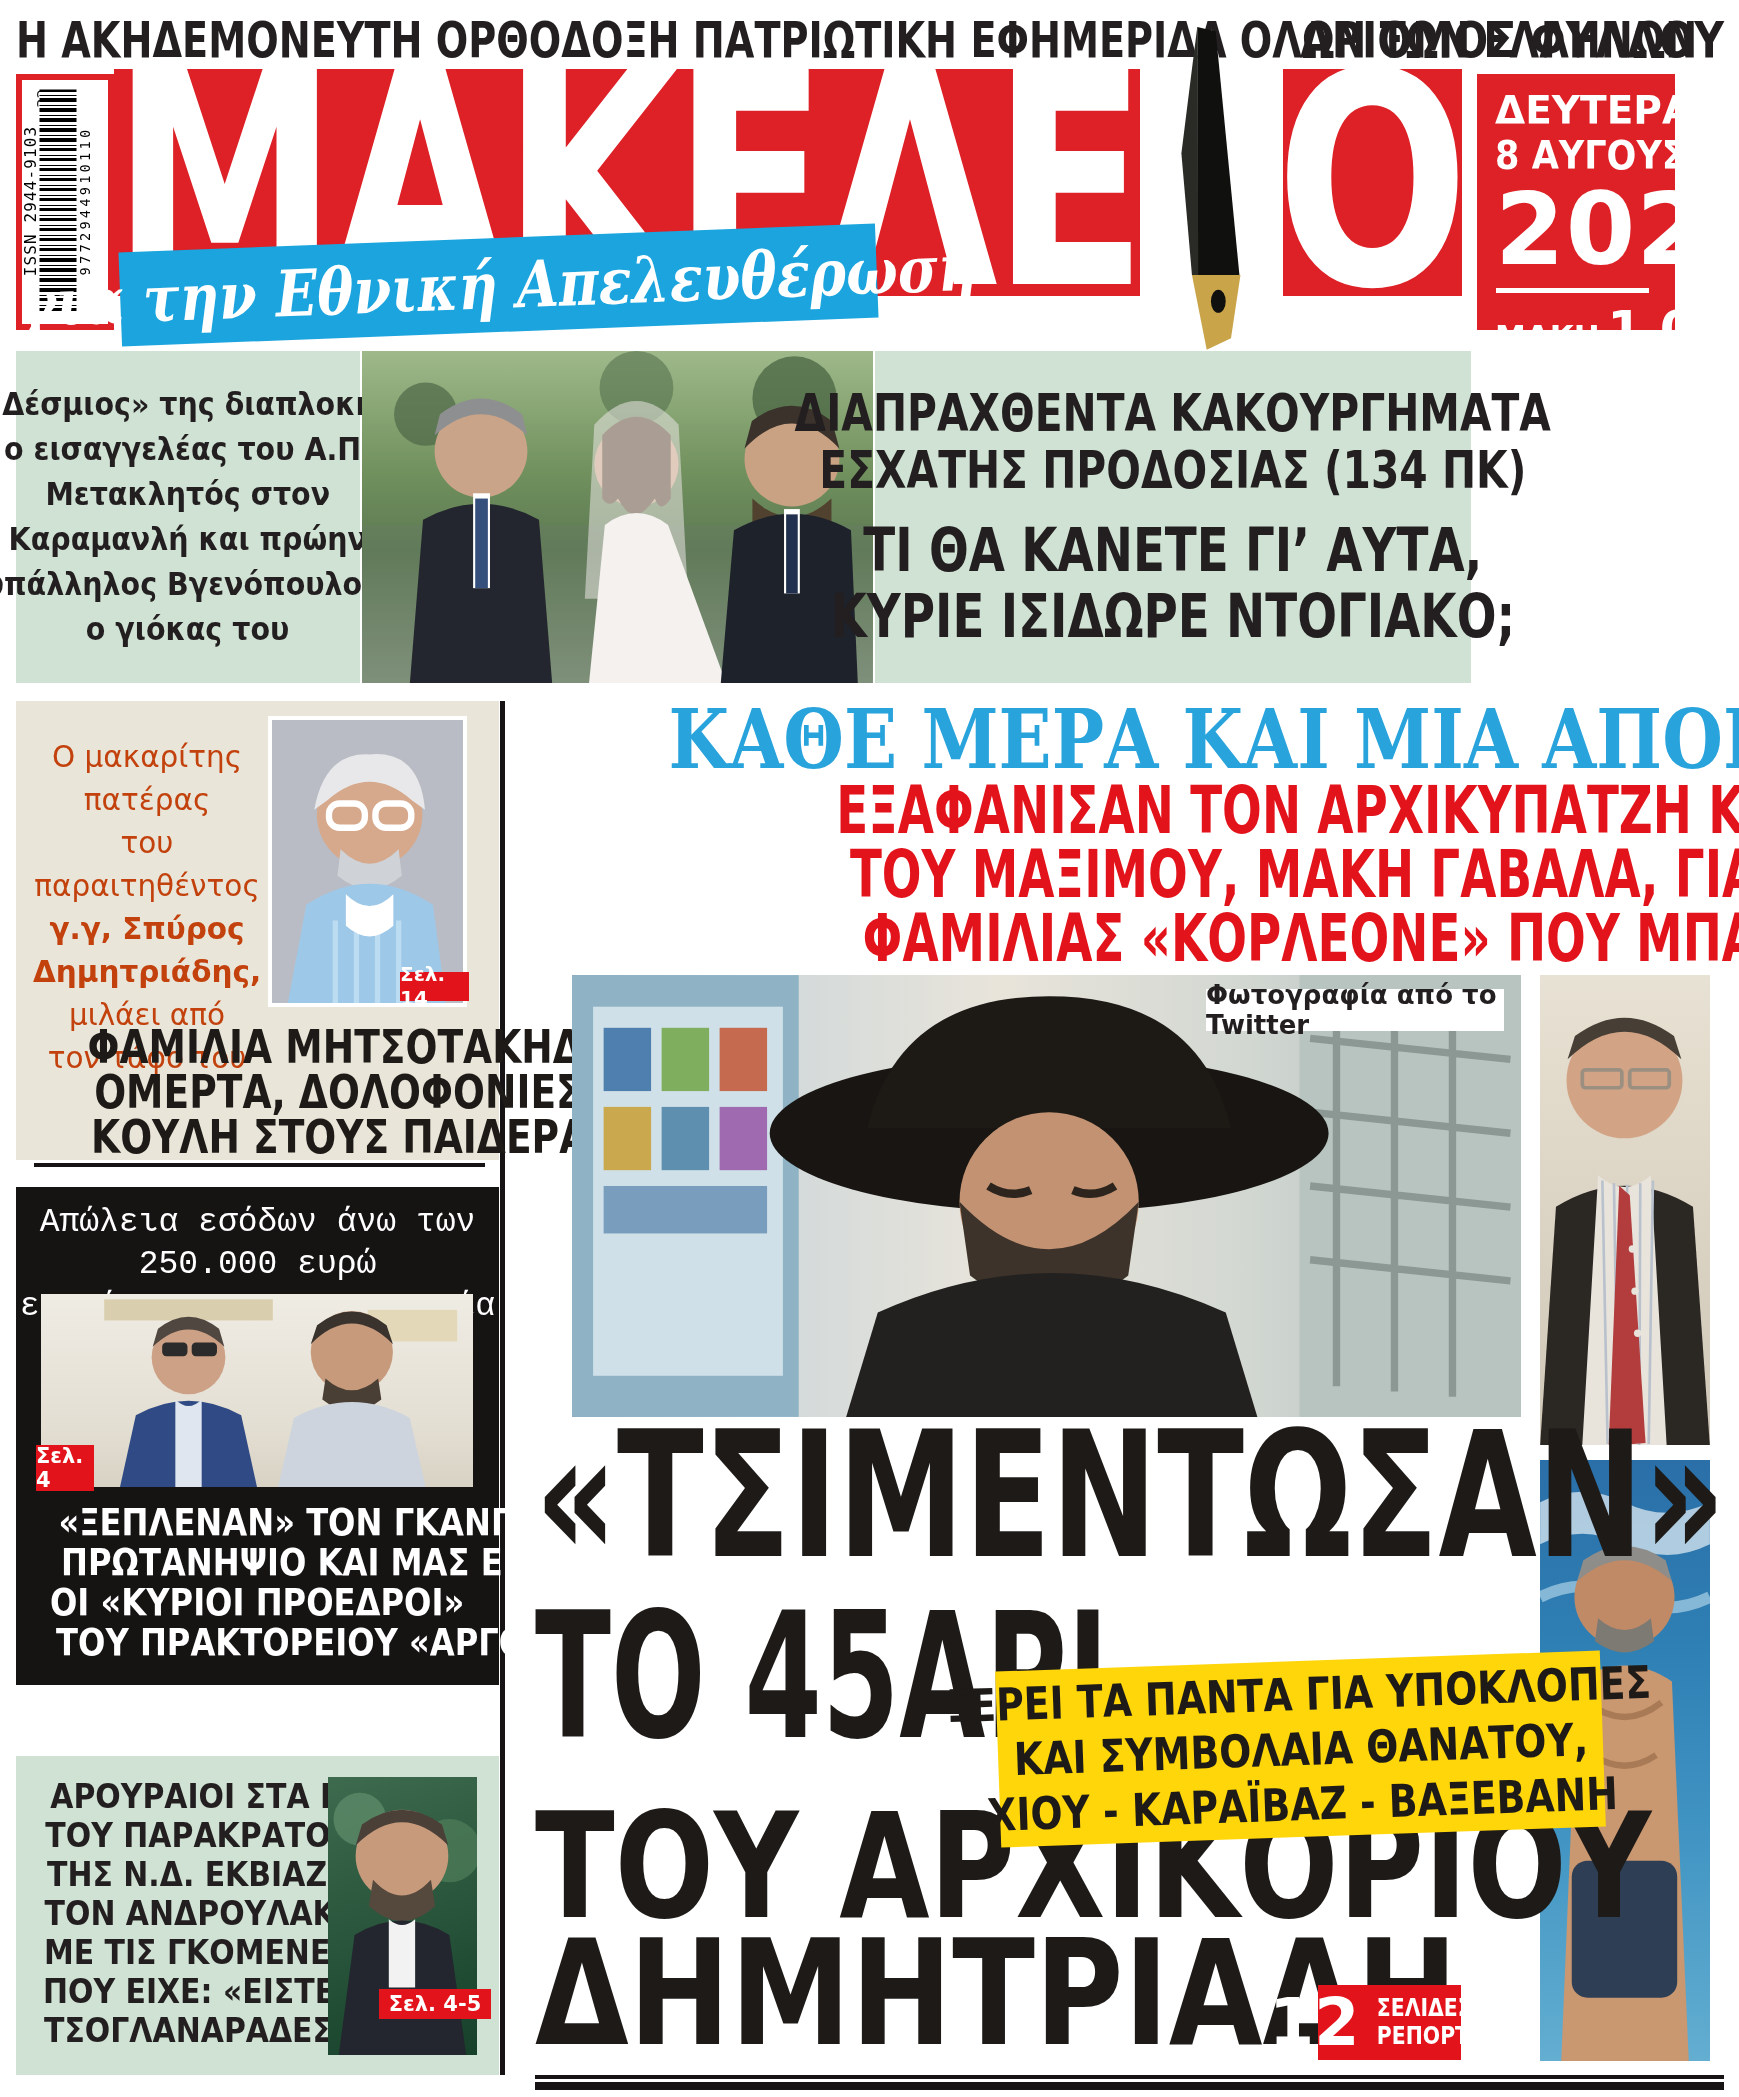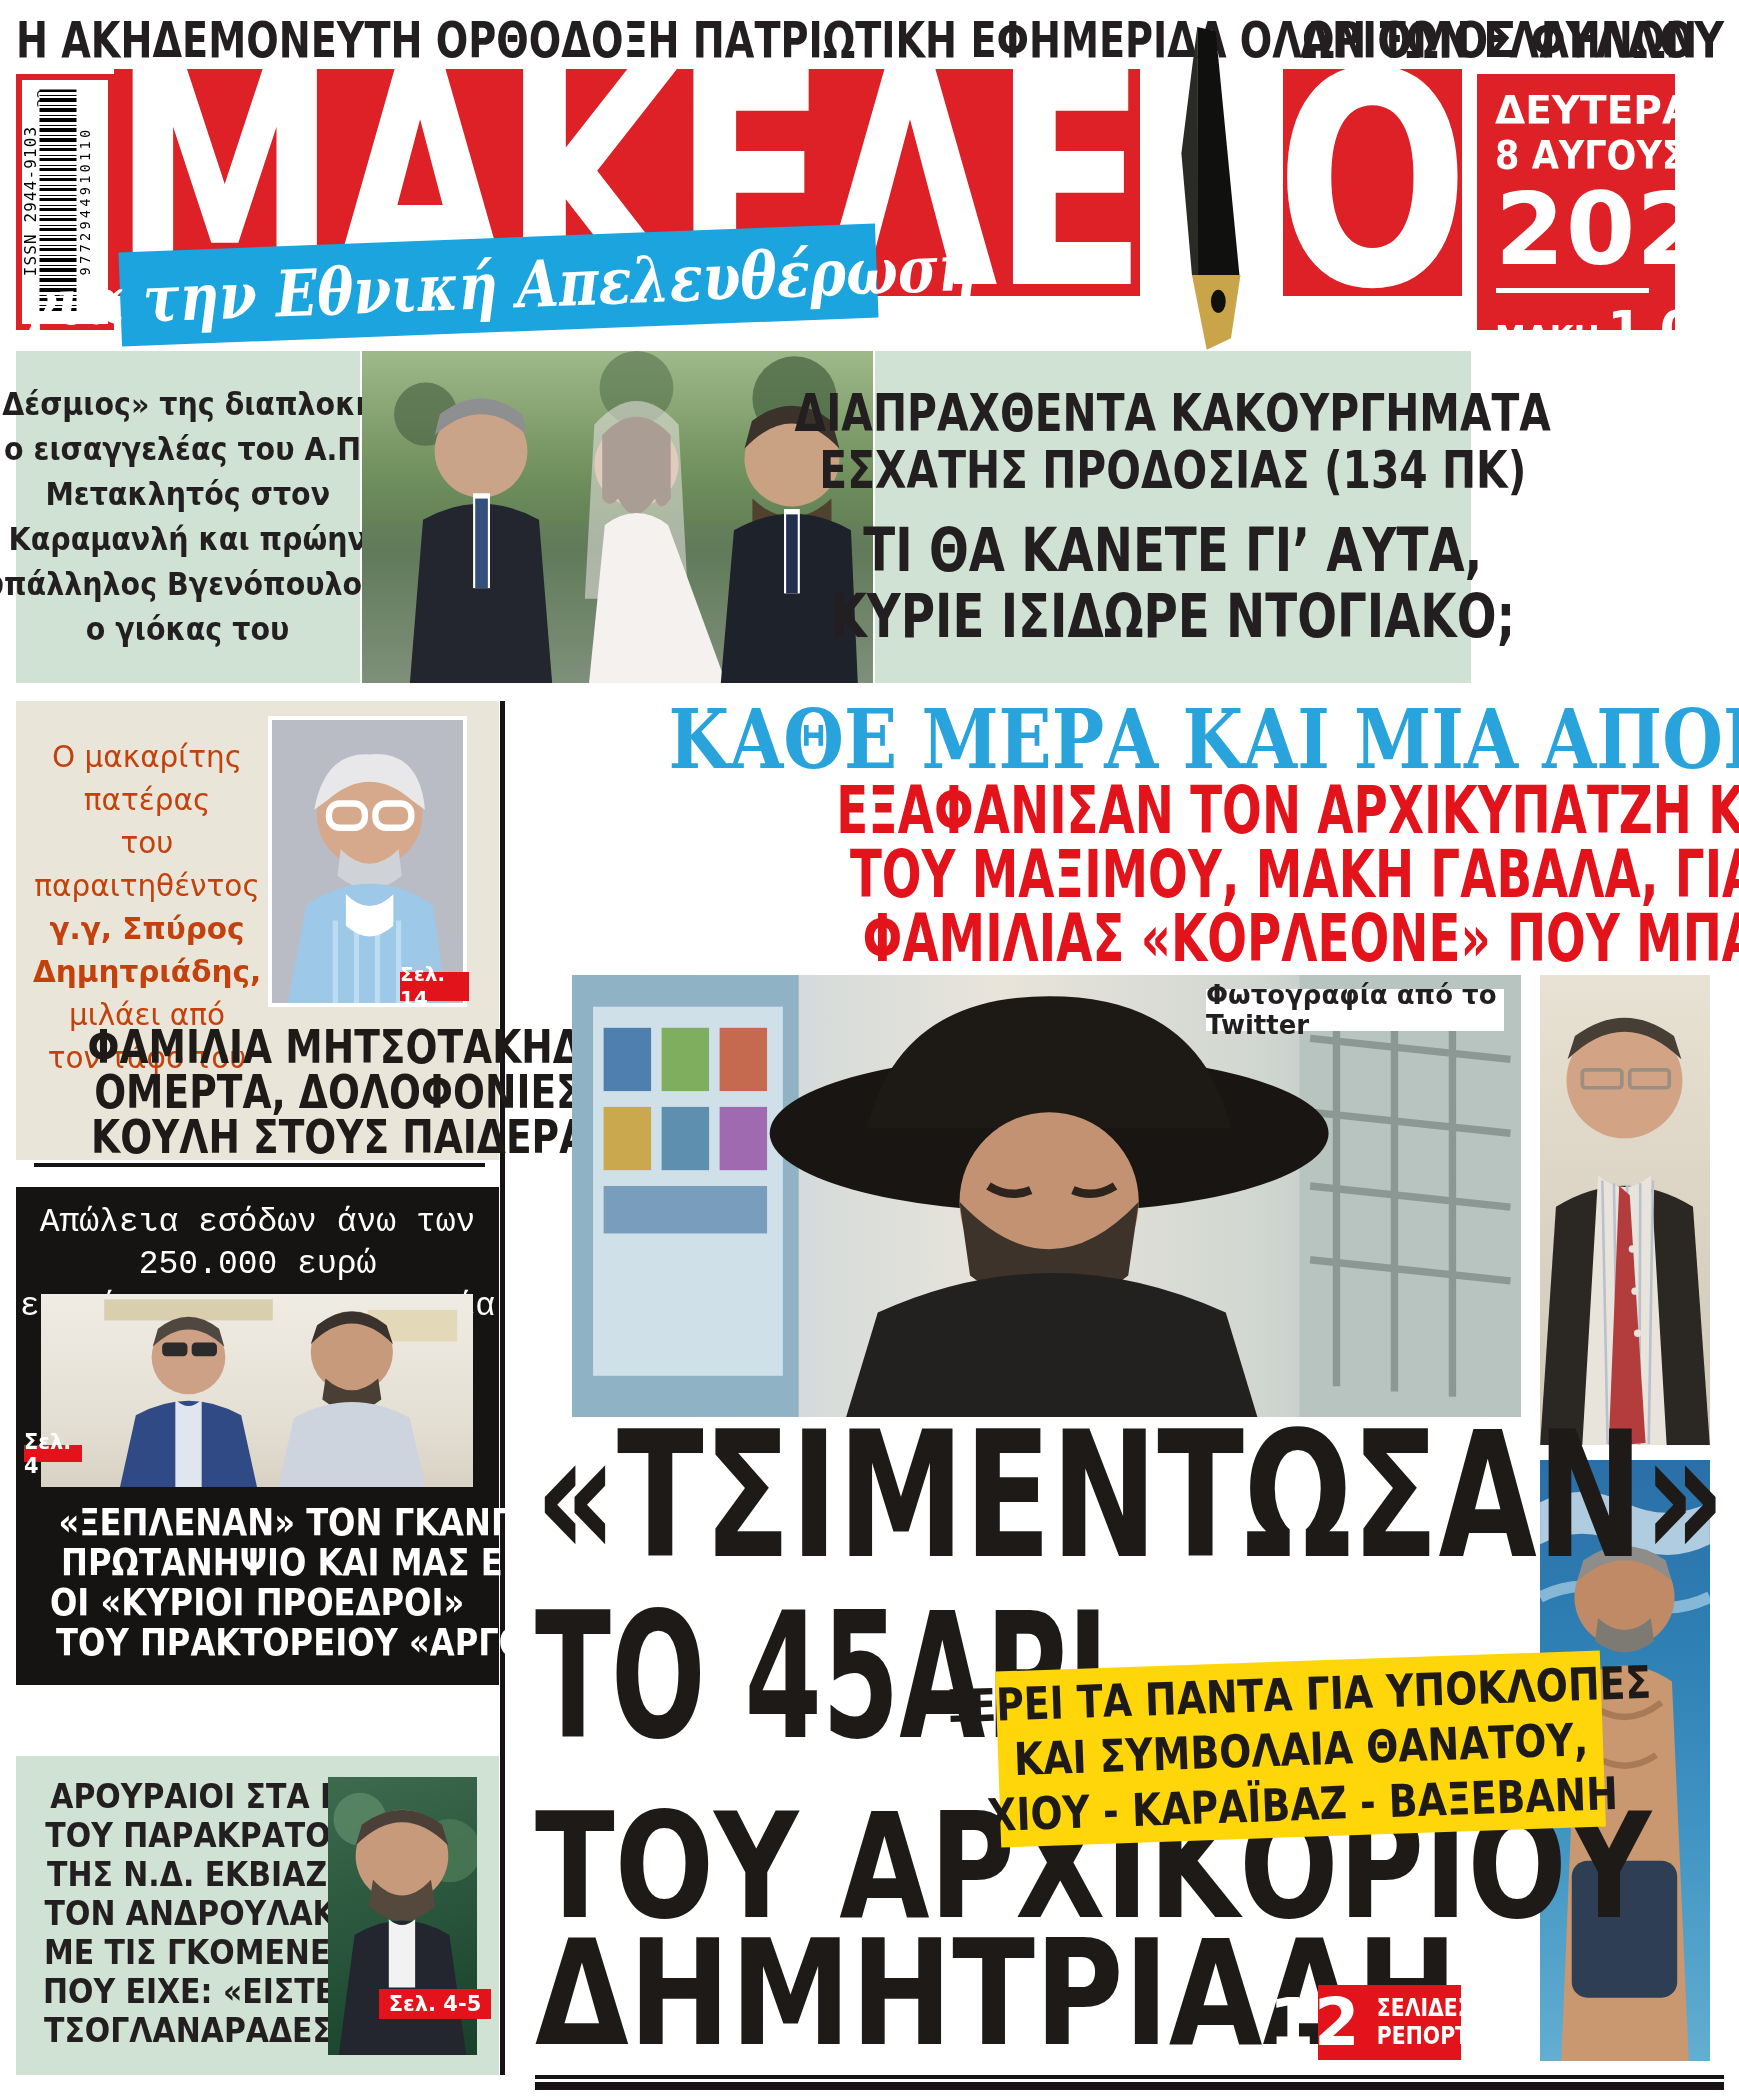--- a/index.html
+++ b/index.html
@@ -54,21 +54,21 @@
   #beigebox .txt .lb{font-weight:bold;}
   #photo-oldman{position:absolute;left:252px;top:14.8px;width:199px;height:291px;background:#c9c9cf;border:4.2px solid #fff;box-sizing:border-box;overflow:hidden;}
   #badge-oldman{left:384px;top:271px;width:69px;height:28.5px;font-size:20px;}
   #beigebox .head{position:absolute;left:0;top:323px;width:483px;text-align:center;}
   #beigebox .head .l{font-weight:bold;font-size:47px;line-height:45px;color:#1d1a18;}
   #hrule{left:34px;top:1163px;width:451px;height:4.2px;background:#171314;}
   #blackbox{left:16px;top:1187px;width:483px;height:498px;background:#161313;}
   #blackbox .intro{position:absolute;left:0;top:14.8px;width:483px;text-align:center;color:#fff;font-family:Liberation Mono, monospace;}
   #blackbox .intro .l{font-size:33px;line-height:42px;}
   #photo-office{position:absolute;left:25px;top:107px;width:432px;height:193px;background:linear-gradient(180deg,#efece4 0%,#e3ded2 70%,#d8d2c4 100%);overflow:hidden;}
-  #badge-office{left:8px;top:258px;width:58px;height:17px;font-size:21px;}
+  #badge-office{left:20px;top:258px;width:58px;height:46px;font-size:21px;}
   #blackbox .head{position:absolute;left:0;top:316px;width:483px;text-align:center;color:#fff;}
   #blackbox .head .l{font-weight:bold;font-size:37px;line-height:40px;}
   #mint3{left:16px;top:1756px;width:483px;height:319px;}
   #mint3 .txt{position:absolute;left:7.4px;top:21px;width:303px;text-align:center;}
   #mint3 .txt .l{font-weight:bold;font-size:34px;line-height:39px;color:#231f20;}
   #photo-androulakis{position:absolute;left:312px;top:21px;width:149px;height:278px;background:linear-gradient(160deg,#3e6b4e 0%,#27543a 55%,#17402a 100%);overflow:hidden;}
   #badge-androulakis{left:363px;top:233px;width:112px;height:29.5px;font-size:21px;}
   
   #bluehead{left:535px;top:700px;width:1189px;text-align:center;}
   #bluehead .t{font-family:"DejaVu Serif",serif;font-weight:bold;font-size:83px;line-height:79px;color:#29a3dc;}

